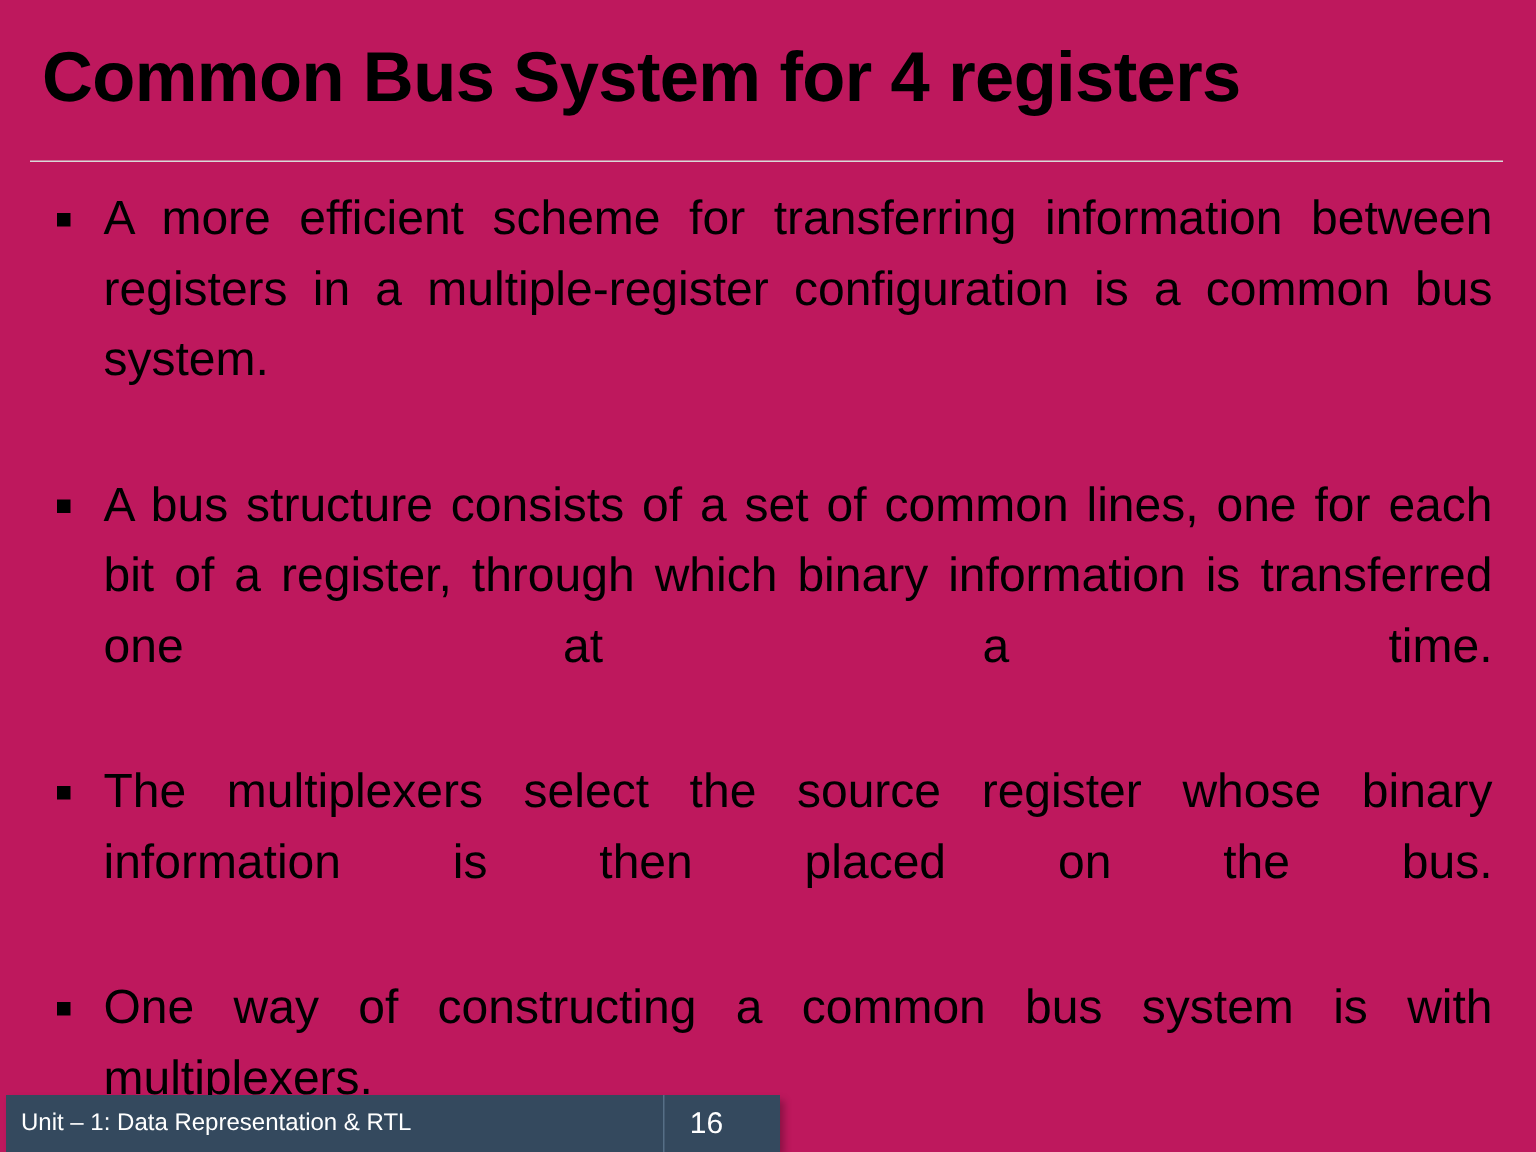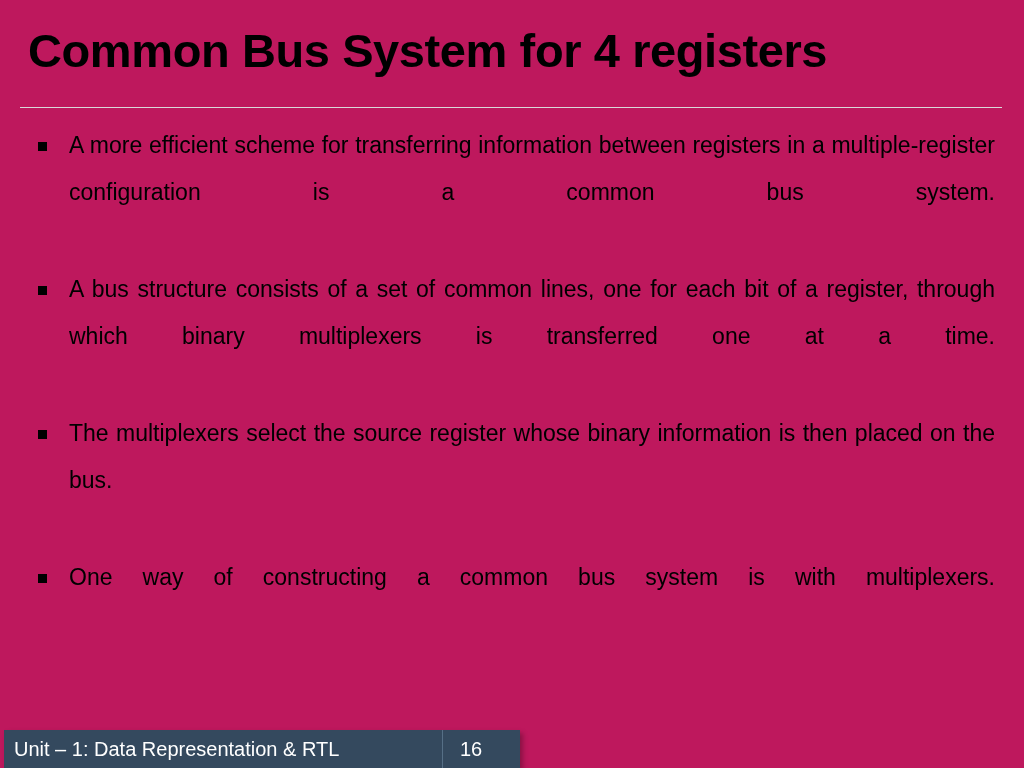--- a/index.html
+++ b/index.html
@@ -52,21 +52,21 @@
     top: 122px;
     width: 965px;
     margin: 0;
     padding: 0;
     list-style: none;
   }
   .bullet-item {
     position: relative;
     padding-left: 39px;
     margin: 0 0 3px 0;
-    font-size: 23px;
+    font-size: 32px;
     line-height: 47px;
     color: #000000;
     text-align: justify;
     text-justify: inter-word;
     hyphens: none;
   }
   .bullet-item:last-child {
     margin-bottom: 0;
   }
   
@@ -100,21 +100,21 @@
     box-shadow: 3px 3px 5px rgba(0, 0, 0, 0.28);
     display: flex;
     align-items: center;
     box-sizing: border-box;
   }
   .footer-label {
     flex: 0 0 auto;
     padding-left: 10px;
     width: 438px;
     color: #ffffff;
-    font-size: 20px;
+    font-size: 16px;
     line-height: 24px;
     white-space: nowrap;
     box-sizing: border-box;
   }
   .footer-divider {
     flex: 0 0 auto;
     width: 1px;
     height: 38px;
     background: #5d7governed;
     background: #566f86;
@@ -139,21 +139,21 @@
 
   <ul class="body-list">
 
     <li class="bullet-item">
       <span class="bullet-marker"></span>
       <span class="bullet-text">A more efficient scheme for transferring information between registers in a multiple-register configuration is a common bus system.</span>
     </li>
 
     <li class="bullet-item">
       <span class="bullet-marker"></span>
-      <span class="bullet-text">A bus structure consists of a set of common lines, one for each bit of a register, through which binary multiplexers is transferred one at a time.</span>
+      <span class="bullet-text">A bus structure consists of a set of common lines, one for each bit of a register, through which binary information is transferred one at a time.</span>
     </li>
 
     <li class="bullet-item">
       <span class="bullet-marker"></span>
       <span class="bullet-text">The multiplexers select the source register whose binary information is then placed on the bus.</span>
     </li>
 
     <li class="bullet-item">
       <span class="bullet-marker"></span>
       <span class="bullet-text">One way of constructing a common bus system is with multiplexers.</span>

